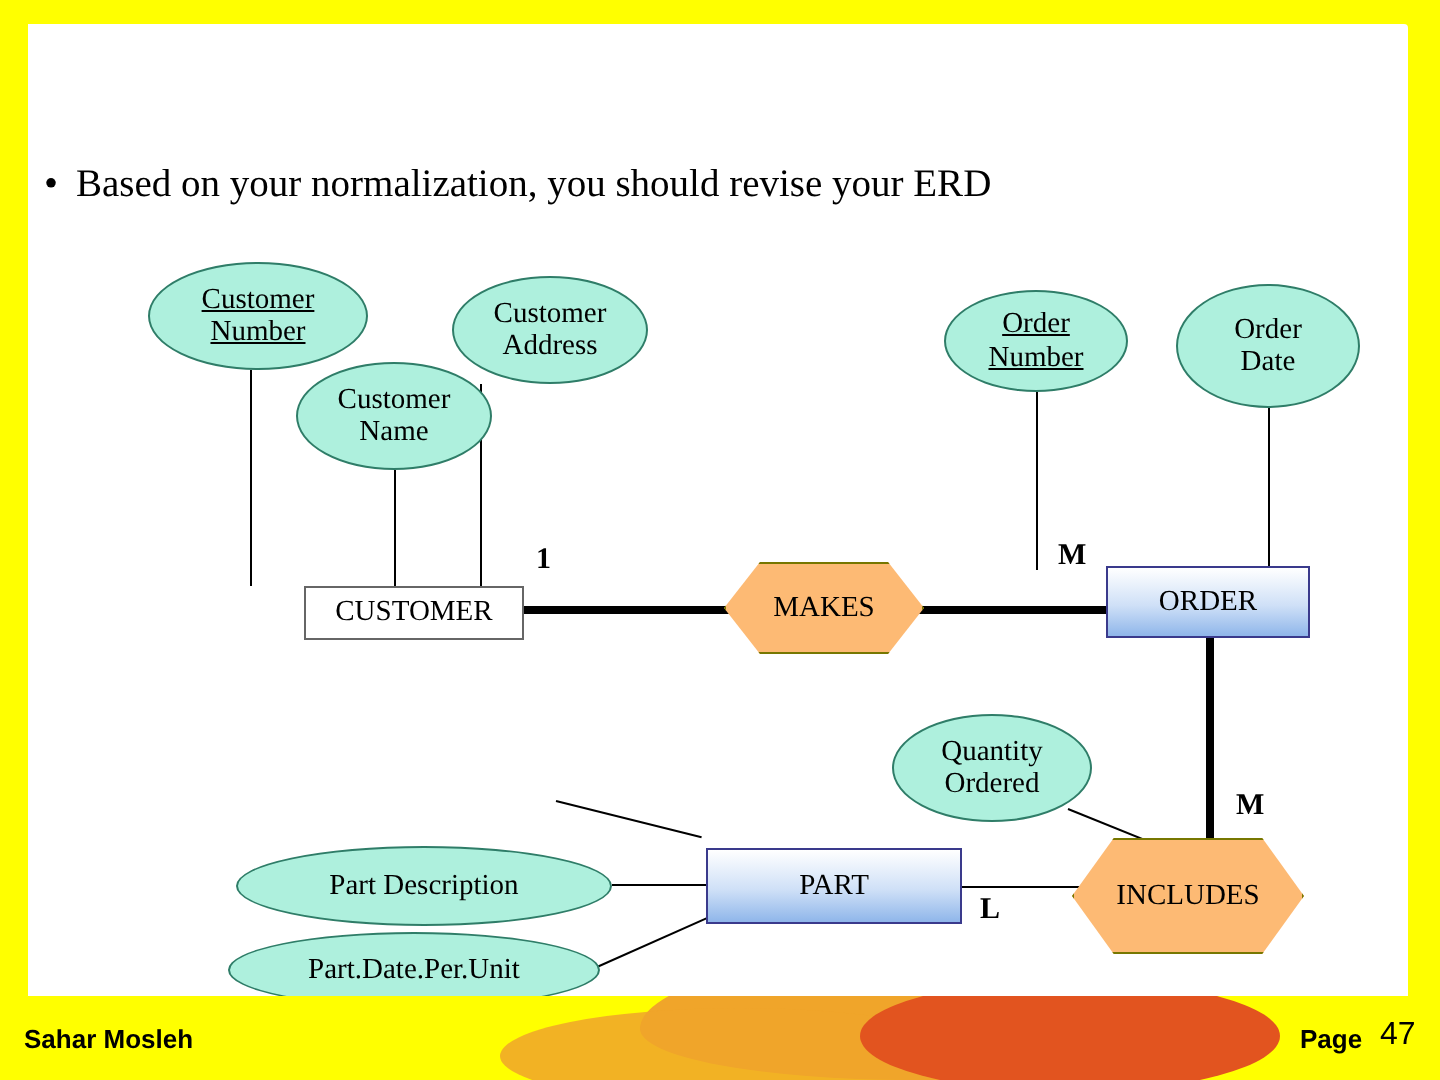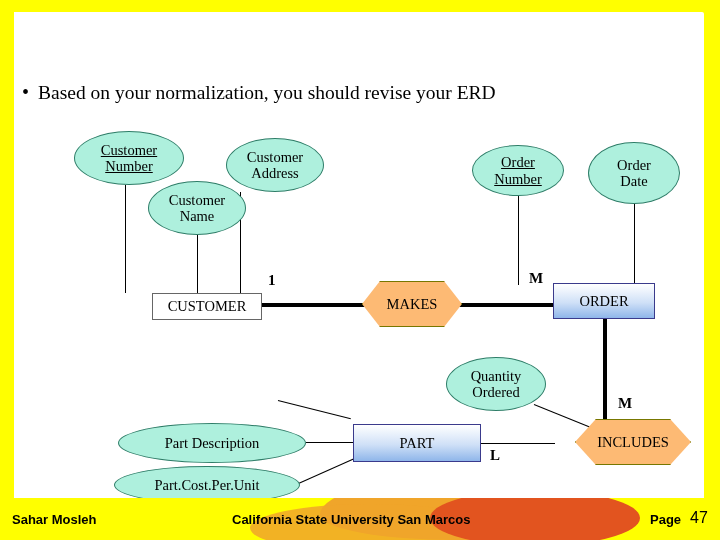--- a/index.html
+++ b/index.html
@@ -275,21 +275,21 @@
         <span>Date</span>
       </div>
     </div>
 
 
     <div class="ellipse" style="left:78px; top:423px; width:188px; height:40px;">
       <div><span>Part Description</span></div>
     </div>
 
     <div class="ellipse" style="left:74px; top:466px; width:186px; height:38px;">
-      <div><span>Part.Cost.Per.Unit</span></div>
+      <div><span>Part.Date.Per.Unit</span></div>
     </div>
 
     <div class="ellipse" style="left:406px; top:357px; width:100px; height:54px;">
       <div>
         <span>Quantity</span><br>
         <span>Ordered</span>
       </div>
     </div>
 
     <div class="rect-entity plain" style="left:112px; top:293px; width:110px; height:27px;">
@@ -301,34 +301,33 @@
     </div>
 
     <div class="rect-entity" style="left:313px; top:424px; width:128px; height:38px;">
       <span>PART</span>
     </div>
 
     <div class="diamond" style="left:322px; top:281px; width:100px; height:46px;">
       <span>MAKES</span>
     </div>
 
-    <div class="diamond" style="left:535px; top:419px; width:116px; height:46px;text-align:right;">
+    <div class="diamond" style="left:496px; top:419px; width:116px; height:58px;text-align:right;">
       <span>INCLUDES</span>
     </div>
 
     <div class="card-label" style="left:228px; top:272px;">1</div>
     <div class="card-label" style="left:489px; top:270px;">M</div>
     <div class="card-label" style="left:578px; top:395px;">M</div>
     <div class="card-label" style="left:450px; top:447px;">L</div>
 
   </div>
 
   <div class="footer-band">
     <div class="footer-blob-a"></div>
     <div class="footer-blob-c"></div>
     <div class="footer-blob-b"></div>
   </div>
   <div class="footer-text footer-left">Sahar Mosleh</div>
-  <div class="footer-text footer-center">California State University San Marcos</div>
   <div class="footer-text footer-right">Page</div>
   <div class="footer-page-num">47</div>
 
 </div>
 
 </body></html>

